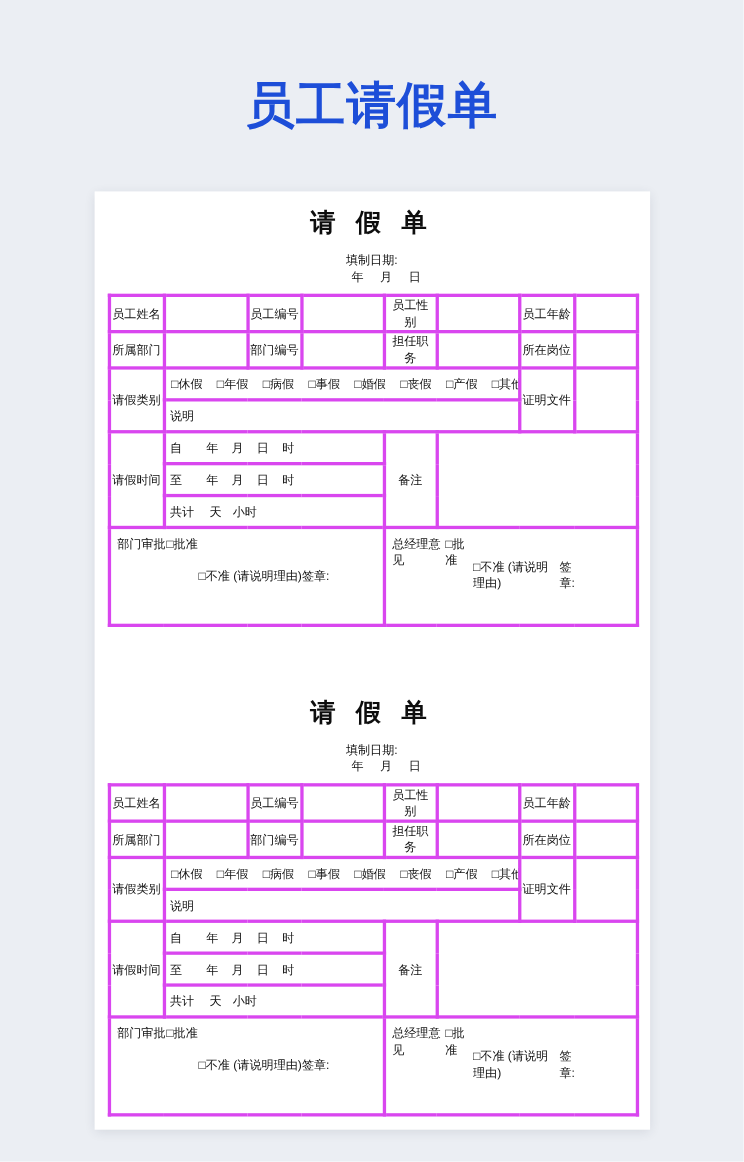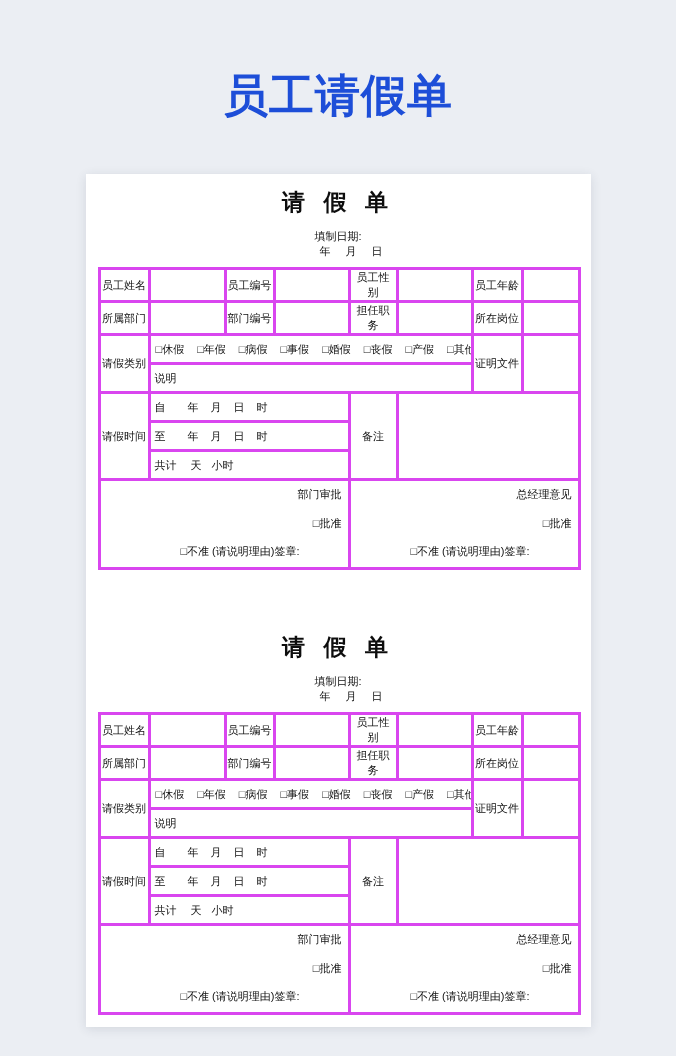--- a/index.html
+++ b/index.html
@@ -65,23 +65,22 @@
   }
   td.lbl { text-align: center; padding: 0 1px; }
   td.val { }
   .opts { display: flex; gap: 13px; align-items: center; padding-left: 1px; white-space: nowrap; }
   .time-units { display: inline-flex; gap: 12px; margin-left: 22px; }
   .time-units.total { margin-left: 14px; gap: 10px; }
   td.appr { height: 89px; vertical-align: top; padding: 6px 6px 8px 6px; }
   .appr-inner {
     height: 100%;
     display: flex;
-    flex-direction: column;
+    flex-direction: row;
     justify-content: space-between;
-    align-items: flex-end;
   }
   .appr-line3 { display: flex; align-items: center; }
   .sign { margin-left: auto; margin-right: 42px; }
 </style>
 </head>
 <body>
 
 <header class="page-header">
   <h1 class="page-title">员工请假单</h1>
 </header>

